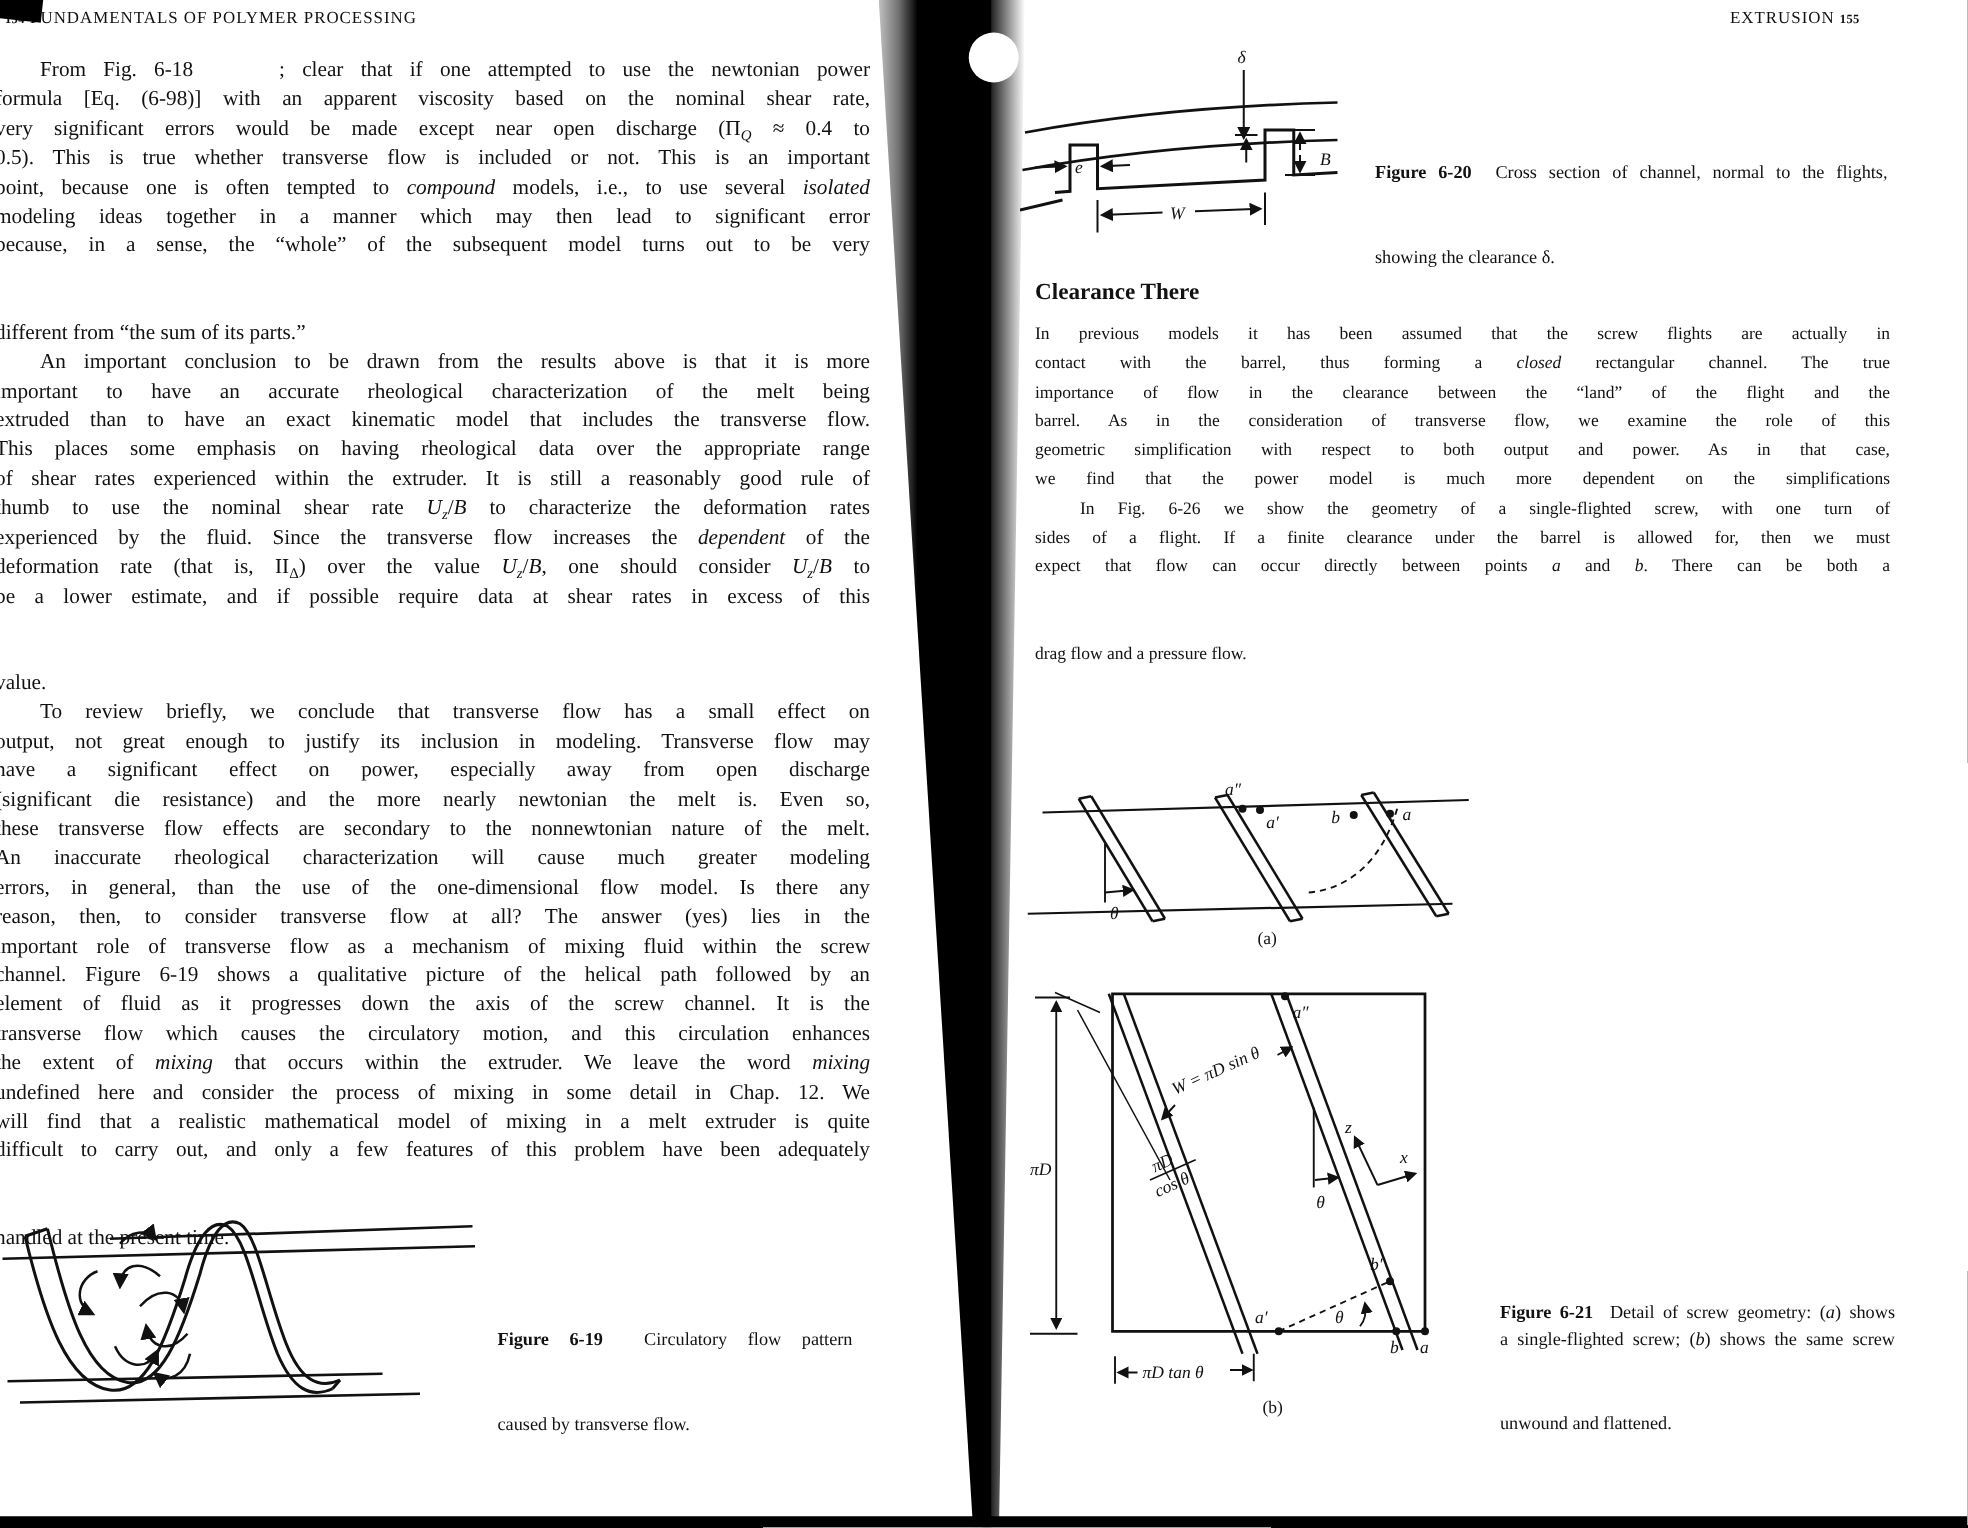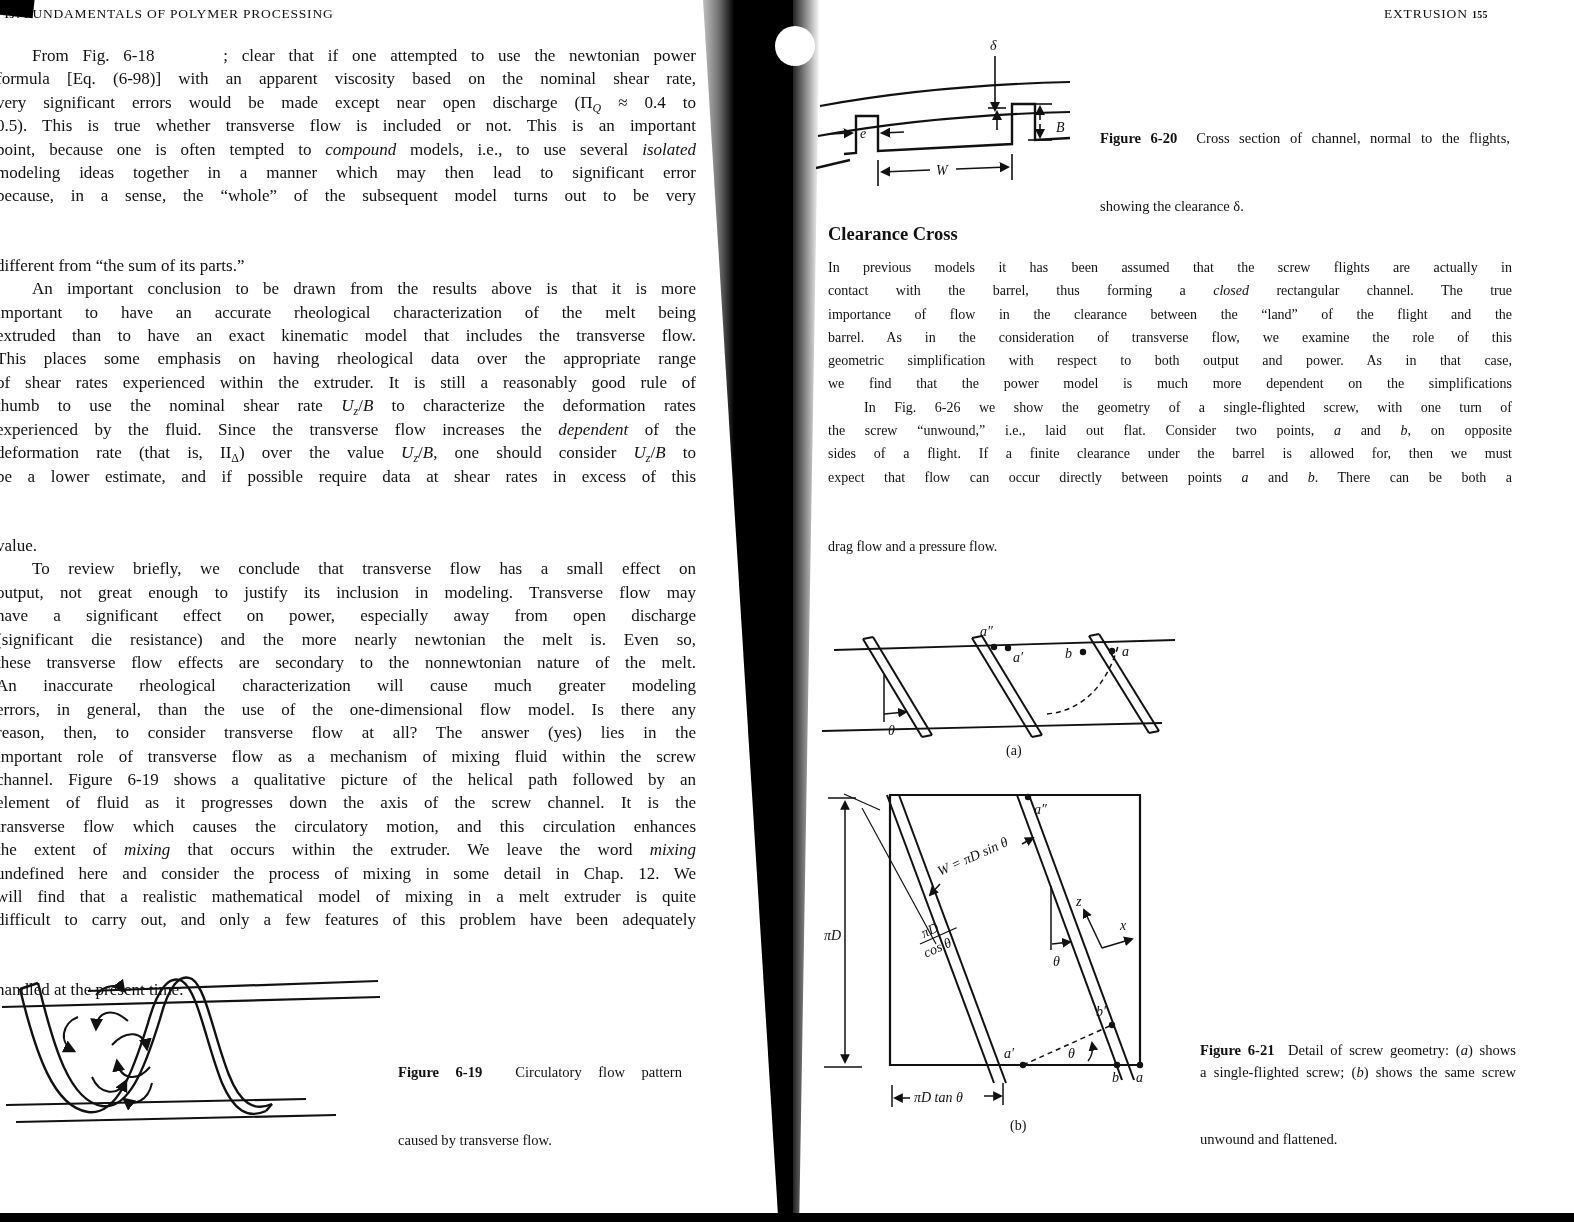--- a/index.html
+++ b/index.html
@@ -161,34 +161,33 @@
     <text x="44" y="102" font-size="15">e</text>
     <text x="240" y="96" font-size="15">B</text>
     <text x="120" y="139" font-size="15">W</text>
   </svg>
 
   <div class="caption cap620">
       <div class="ln"><b>Figure 6-20</b>&nbsp; Cross section of channel, normal to the flights,</div>
       <div class="ln last">showing the clearance δ.</div>
     </div>
 
-  <h2 class="sect">Clearance Cross</h2>
+  <h2 class="sect">Clearance There</h2>
 
   <div class="col col-right">
     <div class="para">
         <div class="ln">In previous models it has been assumed that the screw flights are actually in</div>
         <div class="ln">contact with the barrel, thus forming a <i>closed</i> rectangular channel. The true</div>
         <div class="ln">importance of flow in the clearance between the “land” of the flight and the</div>
         <div class="ln">barrel. As in the consideration of transverse flow, we examine the role of this</div>
         <div class="ln">geometric simplification with respect to both output and power. As in that case,</div>
         <div class="ln">we find that the power model is much more dependent on the simplifications</div>
       </div>
     <div class="para">
         <div class="ln first">In Fig. 6-26 we show the geometry of a single-flighted screw, with one turn of</div>
-        <div class="ln">the screw “unwound,” i.e., laid out flat. Consider two points, <i>a</i> and <i>b</i>, on opposite</div>
         <div class="ln">sides of a flight. If a finite clearance under the barrel is allowed for, then we must</div>
         <div class="ln">expect that flow can occur directly between points <i>a</i> and <i>b</i>. There can be both a</div>
         <div class="ln last">drag flow and a pressure flow.</div>
       </div>
   </div>
 
   <svg class="fig" style="left:822px;top:594px" width="370" height="166" viewBox="0 0 370 166">
     <defs>
       <marker id="ah21a" viewBox="0 0 10 10" refX="8" refY="5" markerWidth="6.5" markerHeight="6.5" orient="auto-start-reverse">
         <path d="M0 0L10 5L0 10z" fill="#111"></path>

